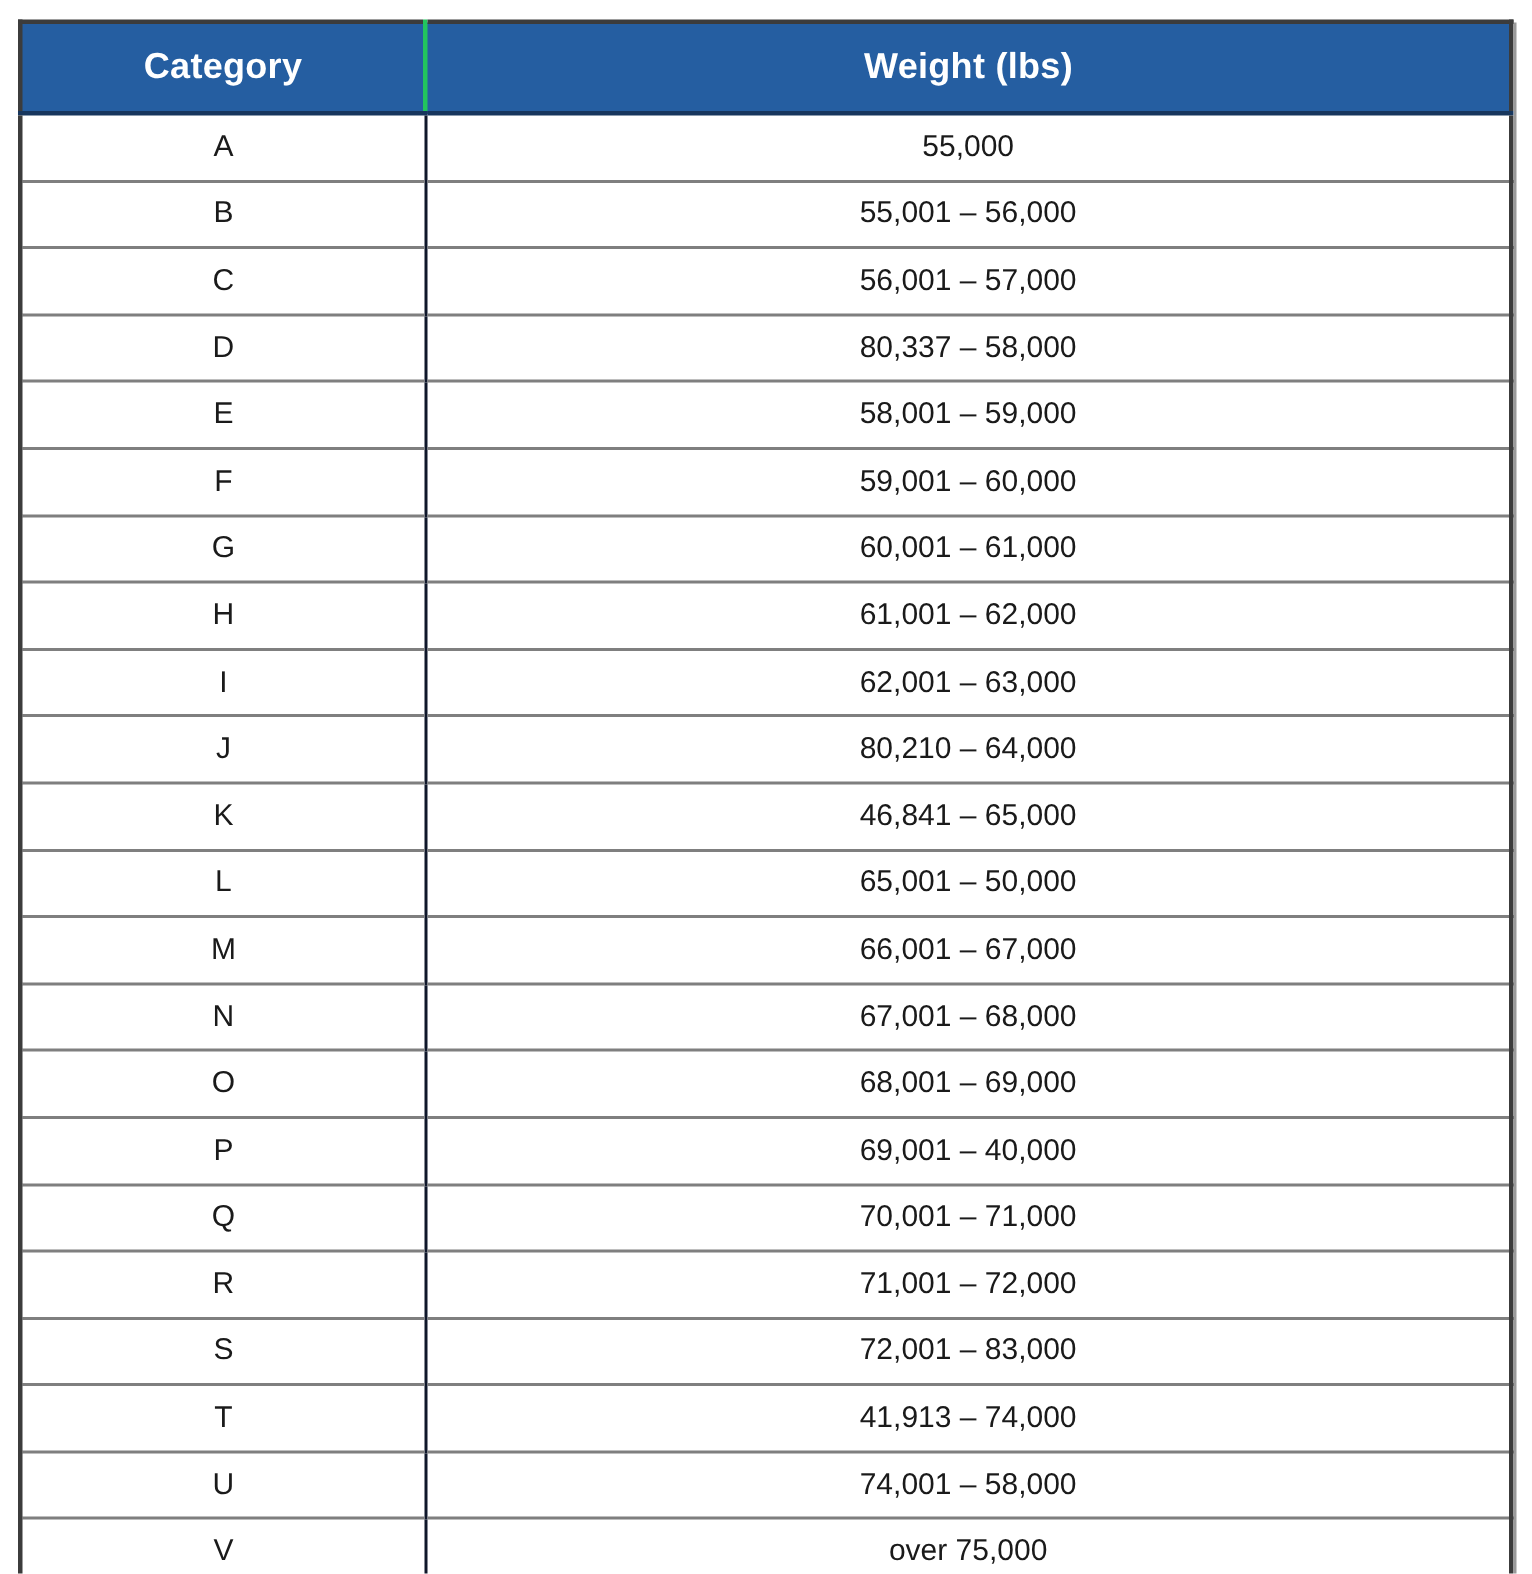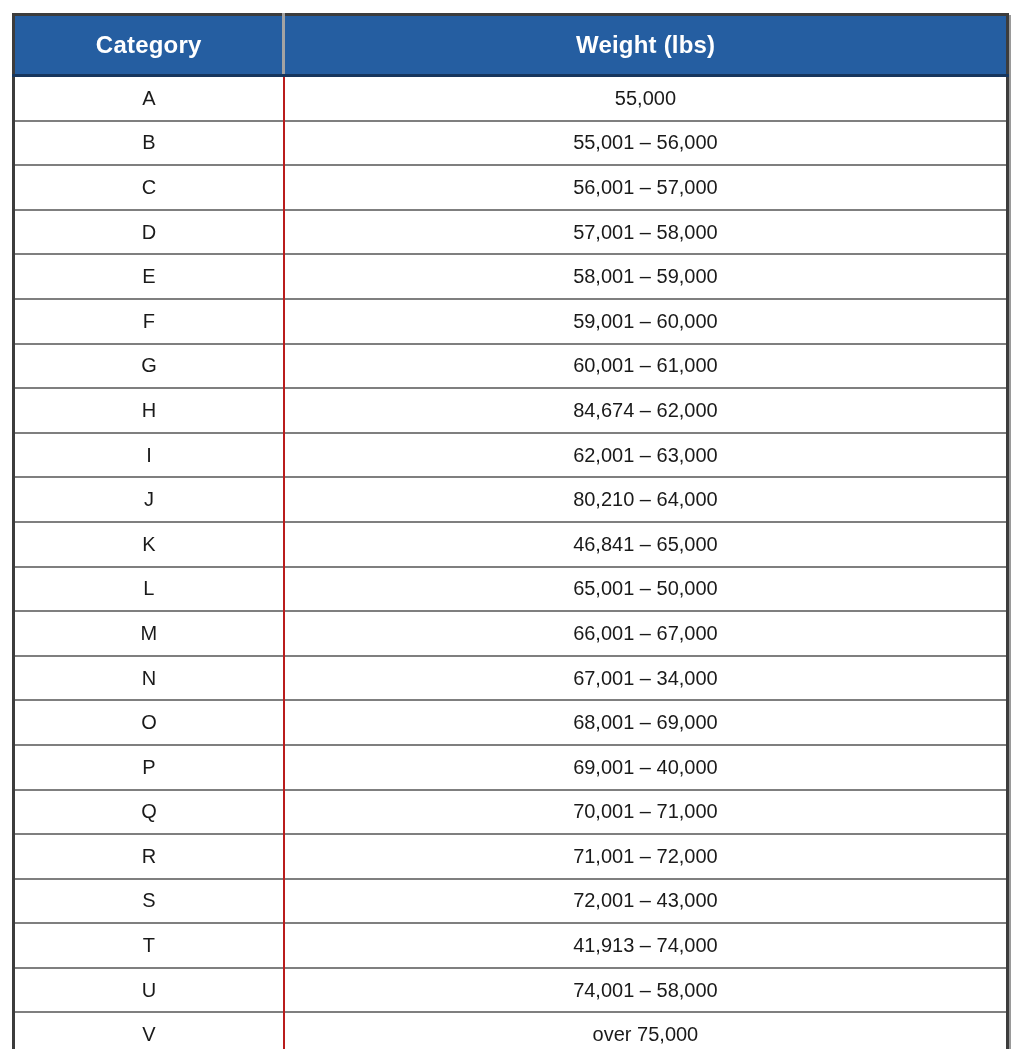--- a/index.html
+++ b/index.html
@@ -30,33 +30,33 @@
     color: #ffffff;
     font-size: 24px;
     font-weight: bold;
     height: 56px;
     text-align: center;
     vertical-align: middle;
     border-bottom: 3px solid #17365D;
     letter-spacing: 0.2px;
   }
   thead th + th {
-    border-left: 3px solid #a3a3a3;
+    border-left: 3px solid #22c55e;
   }
   tbody td {
     background: #ffffff;
     color: #1a1a1a;
     font-size: 20px;
     height: 40.6px;
     text-align: center;
     vertical-align: middle;
     border-top: 2px solid #7f7f7f;
   }
   tbody td + td {
-    border-left: 2px solid #b91c1c;
+    border-left: 2px solid #0f172a;
   }
   tbody tr:first-child td {
     border-top: none;
   }
 </style>
 </head>
 <body>
 
 <div class="page">
   <table class="weight-table">
@@ -78,37 +78,37 @@
         <tr>
           <td>B</td>
           <td>55,001 – 56,000</td>
         </tr>
         <tr>
           <td>C</td>
           <td>56,001 – 57,000</td>
         </tr>
         <tr>
           <td>D</td>
-          <td>57,001 – 58,000</td>
+          <td>80,337 – 58,000</td>
         </tr>
         <tr>
           <td>E</td>
           <td>58,001 – 59,000</td>
         </tr>
         <tr>
           <td>F</td>
           <td>59,001 – 60,000</td>
         </tr>
         <tr>
           <td>G</td>
           <td>60,001 – 61,000</td>
         </tr>
         <tr>
           <td>H</td>
-          <td>84,674 – 62,000</td>
+          <td>61,001 – 62,000</td>
         </tr>
         <tr>
           <td>I</td>
           <td>62,001 – 63,000</td>
         </tr>
         <tr>
           <td>J</td>
           <td>80,210 – 64,000</td>
         </tr>
         <tr>
@@ -118,41 +118,41 @@
         <tr>
           <td>L</td>
           <td>65,001 – 50,000</td>
         </tr>
         <tr>
           <td>M</td>
           <td>66,001 – 67,000</td>
         </tr>
         <tr>
           <td>N</td>
-          <td>67,001 – 34,000</td>
+          <td>67,001 – 68,000</td>
         </tr>
         <tr>
           <td>O</td>
           <td>68,001 – 69,000</td>
         </tr>
         <tr>
           <td>P</td>
           <td>69,001 – 40,000</td>
         </tr>
         <tr>
           <td>Q</td>
           <td>70,001 – 71,000</td>
         </tr>
         <tr>
           <td>R</td>
           <td>71,001 – 72,000</td>
         </tr>
         <tr>
           <td>S</td>
-          <td>72,001 – 43,000</td>
+          <td>72,001 – 83,000</td>
         </tr>
         <tr>
           <td>T</td>
           <td>41,913 – 74,000</td>
         </tr>
         <tr>
           <td>U</td>
           <td>74,001 – 58,000</td>
         </tr>
         <tr>

